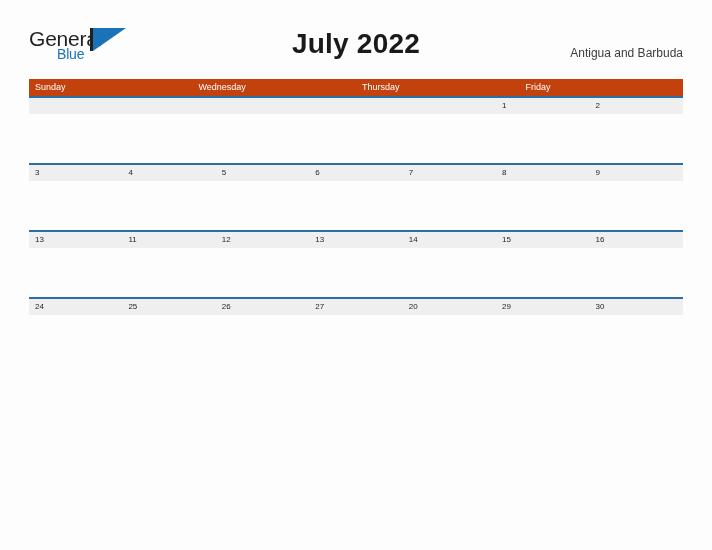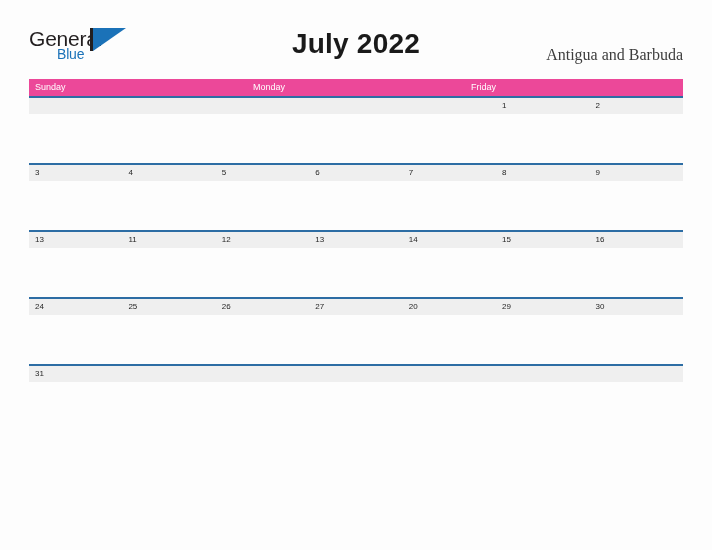--- a/index.html
+++ b/index.html
@@ -87,39 +87,39 @@
     font-family: "Liberation Sans", sans-serif;
     font-weight: bold;
     margin: 0;
     letter-spacing: 0.2px;
   }
 
   .locale-title {
     position: absolute;
     right: 29px;
     top: 46px;
-    font-size: 16px;
+    font-size: 12px;
     color: #3d3d3d;
-    font-family: Liberation Serif, serif;
+    font-family: Liberation Sans, sans-serif;
     white-space: nowrap;
   }
 
   
   .calendar {
     position: absolute;
     left: 29px;
     top: 79px;
     width: 654px;
   }
 
   .weekday-header {
     display: flex;
     width: 100%;
     height: 17px;
-    background: #ec4899;
+    background: #c2410c;
   }
   .weekday-cell {
     flex: 1 1 0;
     color: #ffffff;
     font-size: 9px;
     line-height: 17px;
     padding-left: 6px;
     font-family: "Liberation Sans", sans-serif;
     white-space: nowrap;
     overflow: hidden;
@@ -174,21 +174,22 @@
     <h1 class="month-title">July 2022</h1>
 
     <div class="locale-title">Antigua and Barbuda</div>
 
   </div>
 
   <div class="calendar">
 
     <div class="weekday-header">
       <div class="weekday-cell">Sunday</div>
-      <div class="weekday-cell">Monday</div>
+      <div class="weekday-cell">Wednesday</div>
+      <div class="weekday-cell">Thursday</div>
       <div class="weekday-cell">Friday</div>
     </div>
 
     <div class="week-row">
       <div class="date-strip">
         <div class="date-cell"></div>
         <div class="date-cell"></div>
         <div class="date-cell"></div>
         <div class="date-cell"></div>
         <div class="date-cell"></div>
@@ -231,28 +232,16 @@
         <div class="date-cell">25</div>
         <div class="date-cell">26</div>
         <div class="date-cell">27</div>
         <div class="date-cell">20</div>
         <div class="date-cell">29</div>
         <div class="date-cell">30</div>
       </div>
       <div class="note-area"></div>
     </div>
 
-    <div class="week-row">
-      <div class="date-strip">
-        <div class="date-cell">31</div>
-        <div class="date-cell"></div>
-        <div class="date-cell"></div>
-        <div class="date-cell"></div>
-        <div class="date-cell"></div>
-        <div class="date-cell"></div>
-        <div class="date-cell"></div>
-      </div>
-      <div class="note-area"></div>
-    </div>
 
   </div>
 
 </div>
 
 </body></html>

